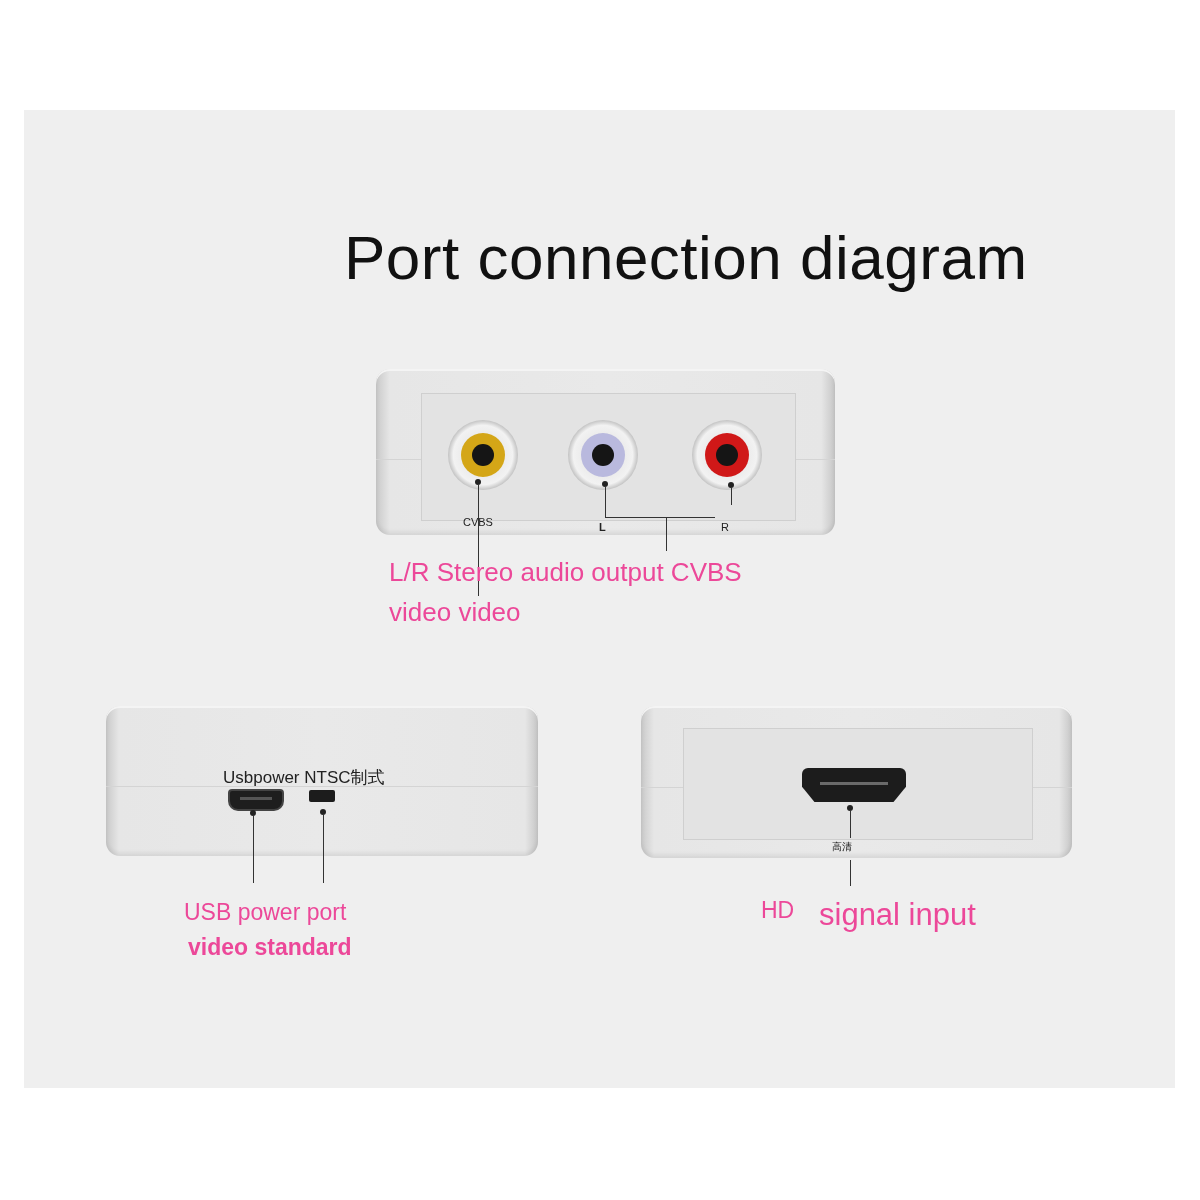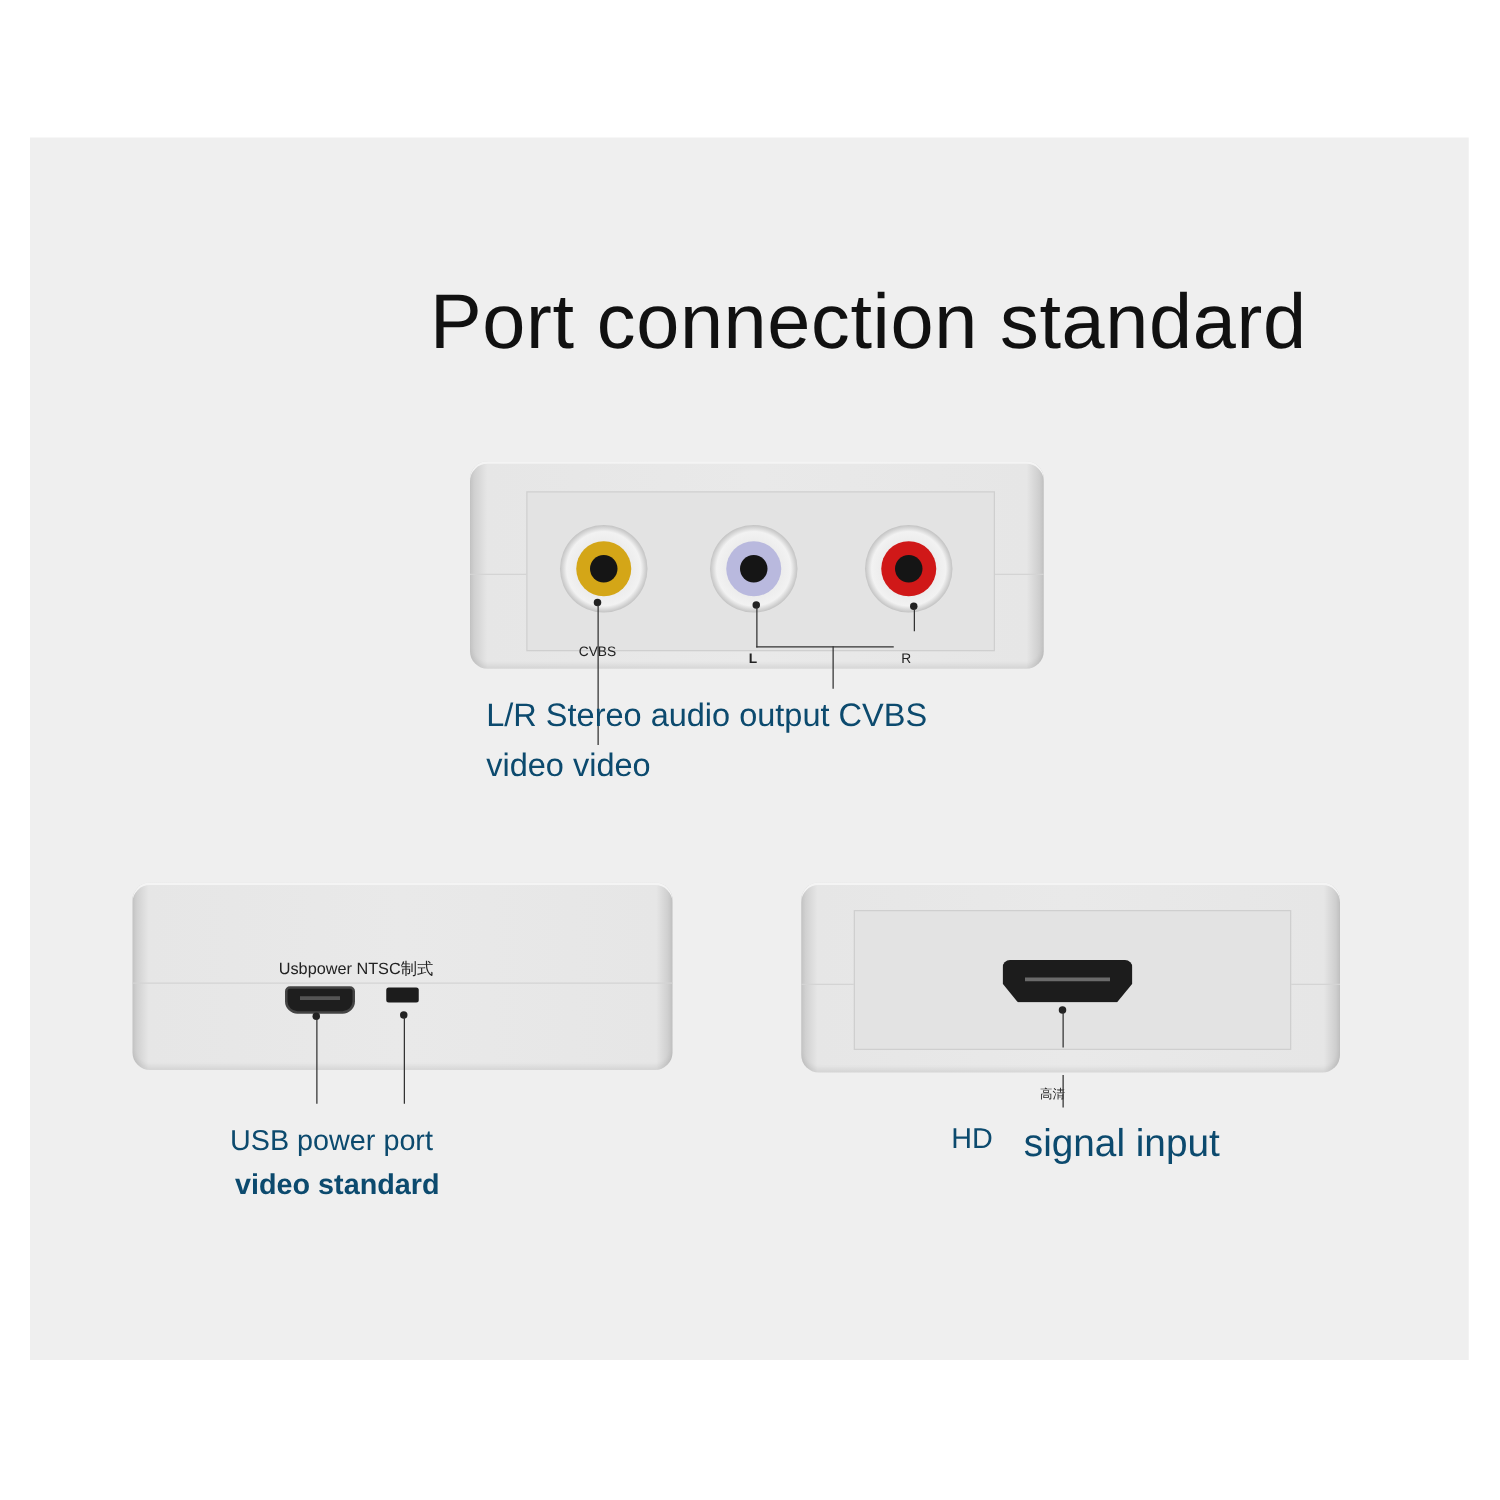--- a/index.html
+++ b/index.html
@@ -41,41 +41,41 @@
     }
     .pin { position: absolute; width: 6px; height: 6px; border-radius: 50%; background: #222; }
     .vline { position: absolute; width: 1px; background: #333; }
     .hline { position: absolute; height: 1px; background: #333; }
     .small-label {
       position: absolute; font-family: "Liberation Sans", sans-serif;
       font-size: 11px; color: #222; white-space: nowrap;
     }
     .caption {
       position: absolute; font-family: "Liberation Sans", sans-serif;
-      color: #0c4a6e; white-space: nowrap;
+      color: #ec4899; white-space: nowrap;
     }
     .usb {
       position: absolute; width: 52px; height: 18px; background: #1e1e1e;
       border-radius: 4px 4px 10px 10px; border: 2px solid #444;
     }
     .usb .slot { position: absolute; left: 10px; top: 6px; width: 32px; height: 3px; background: #555; }
     .switch { position: absolute; width: 26px; height: 12px; background: #1c1c1c; border-radius: 2px; }
     .hdmi {
       position: absolute; width: 104px; height: 34px; background: #1c1c1c;
       clip-path: polygon(0 0, 100% 0, 100% 55%, 88% 100%, 12% 100%, 0 55%);
       border-radius: 6px;
     }
     .hdmi .slot { position: absolute; left: 18px; top: 14px; width: 68px; height: 3px; background: #6a6a6a; }
   </style>
 </head>
 <body>
 
 <div class="canvas"></div>
 
-<div class="title">Port connection standard</div>
+<div class="title">Port connection diagram</div>
 
 <div class="device" style="left:376px; top:369px; width:459px; height:166px;">
   <div class="seam" style="top:90px;"></div>
   <div class="face" style="left:45px; top:24px; width:373px; height:126px;"></div>
 </div>
 
 <div class="rca" style="left:448px; top:420px;">
   <div class="ring" style="background:#d4a617;"></div>
     <div class="hole"></div>
 </div>
@@ -102,21 +102,21 @@
 <div class="small-label" style="left:599px; top:521px; font-weight:bold;">L</div>
 <div class="small-label" style="left:721px; top:521px;">R</div>
 
 <div class="caption" style="left:389px; top:557px; font-size:26px;">L/R Stereo audio output CVBS</div>
 <div class="caption" style="left:389px; top:597px; font-size:26px;">video video</div>
 
 <div class="device" style="left:106px; top:706px; width:432px; height:150px;">
   <div class="seam" style="top:80px;"></div>
 </div>
 
-<div class="small-label" style="left:223px; top:766px; font-size:13px;">Usbpower NTSC制式</div>
+<div class="small-label" style="left:223px; top:766px; font-size:17px;">Usbpower NTSC制式</div>
 
 <div class="usb" style="left:228px; top:789px;">
   <div class="slot"></div>
 </div>
 <div class="switch" style="left:309px; top:790px;"></div>
 
 <div class="pin" style="left:250px; top:810px;"></div>
 <div class="pin" style="left:320px; top:809px;"></div>
 <div class="vline" style="left:253px; top:815px; height:68px;"></div>
 <div class="vline" style="left:323px; top:814px; height:69px;"></div>
@@ -127,17 +127,17 @@
 <div class="device" style="left:641px; top:706px; width:431px; height:152px;">
   <div class="seam" style="top:81px;"></div>
   <div class="face" style="left:42px; top:22px; width:348px; height:110px;"></div>
 </div>
 
 <div class="hdmi" style="left:802px; top:768px;">
   <div class="slot"></div>
 </div>
 <div class="pin" style="left:847px; top:805px;"></div>
 <div class="vline" style="left:850px; top:810px; height:28px;"></div>
-<div class="small-label" style="left:832px; top:840px; font-size:10px;margin-top:28px;">高清</div>
+<div class="small-label" style="left:832px; top:840px; font-size:10px;">高清</div>
 <div class="vline" style="left:850px; top:860px; height:26px;"></div>
 
 <div class="caption" style="left:761px; top:897px; font-size:23px;">HD</div>
 <div class="caption" style="left:819px; top:897px; font-size:31px;">signal input</div>
 
 </body></html>

